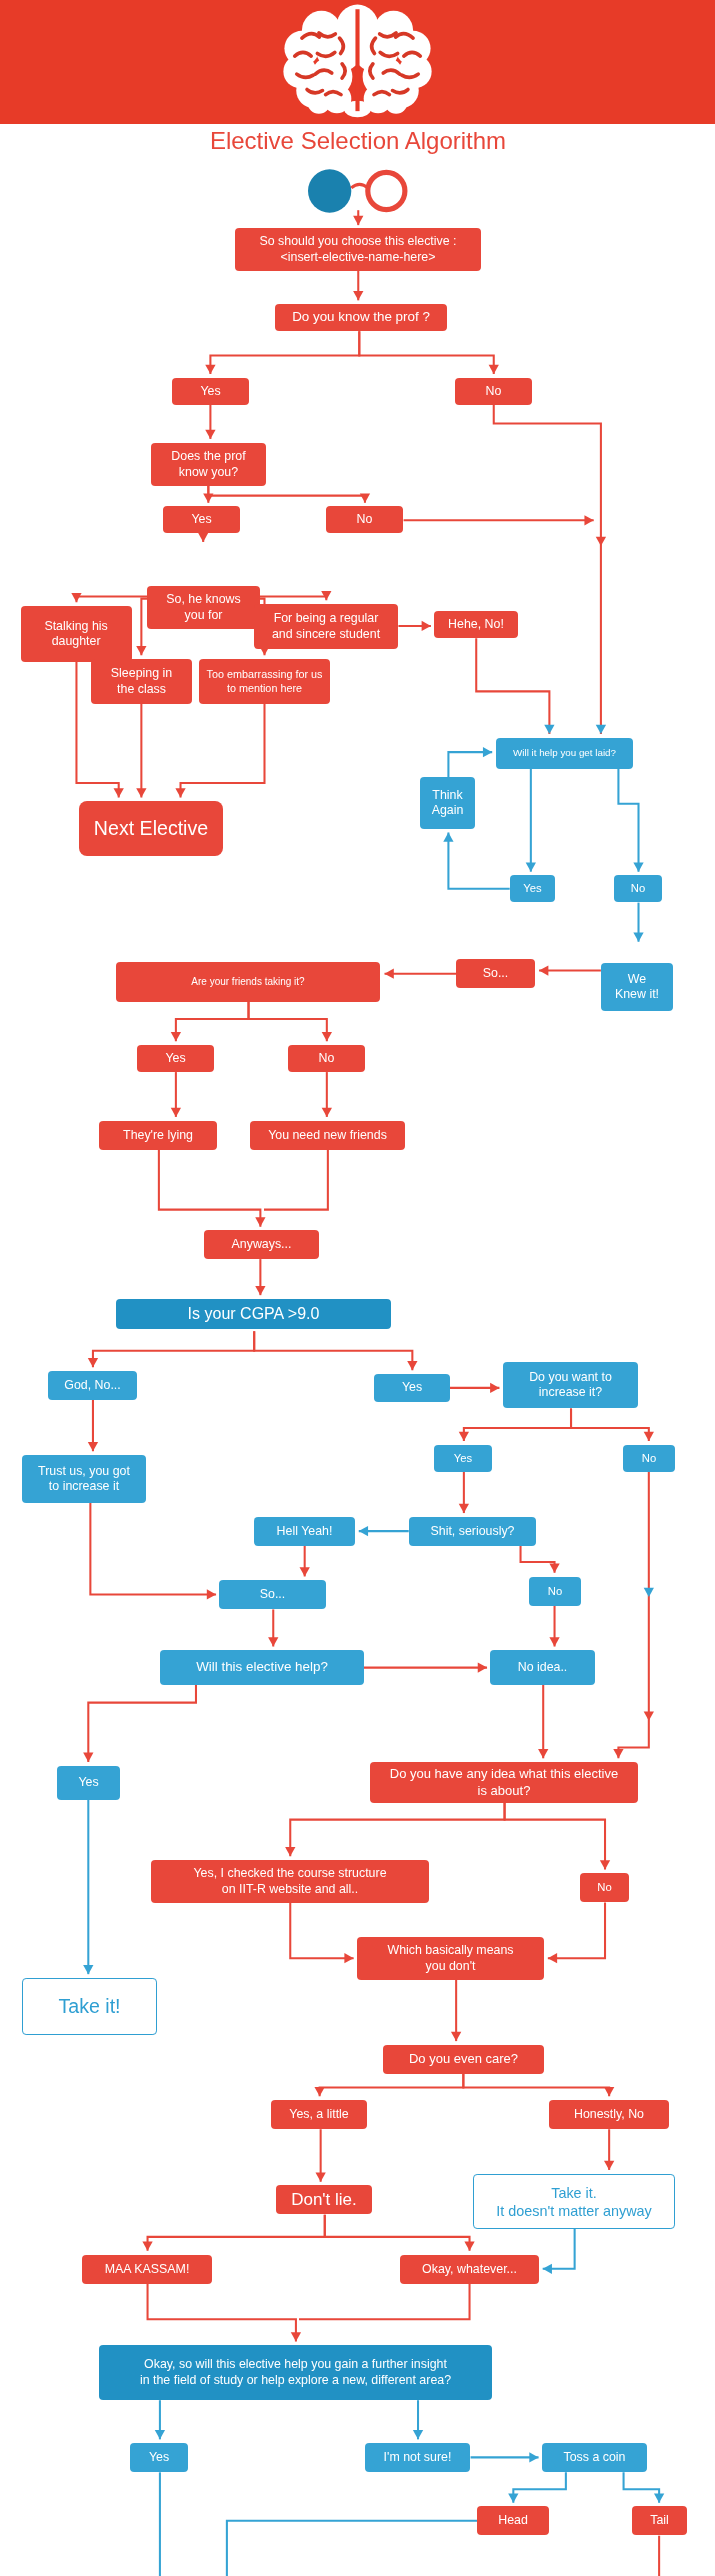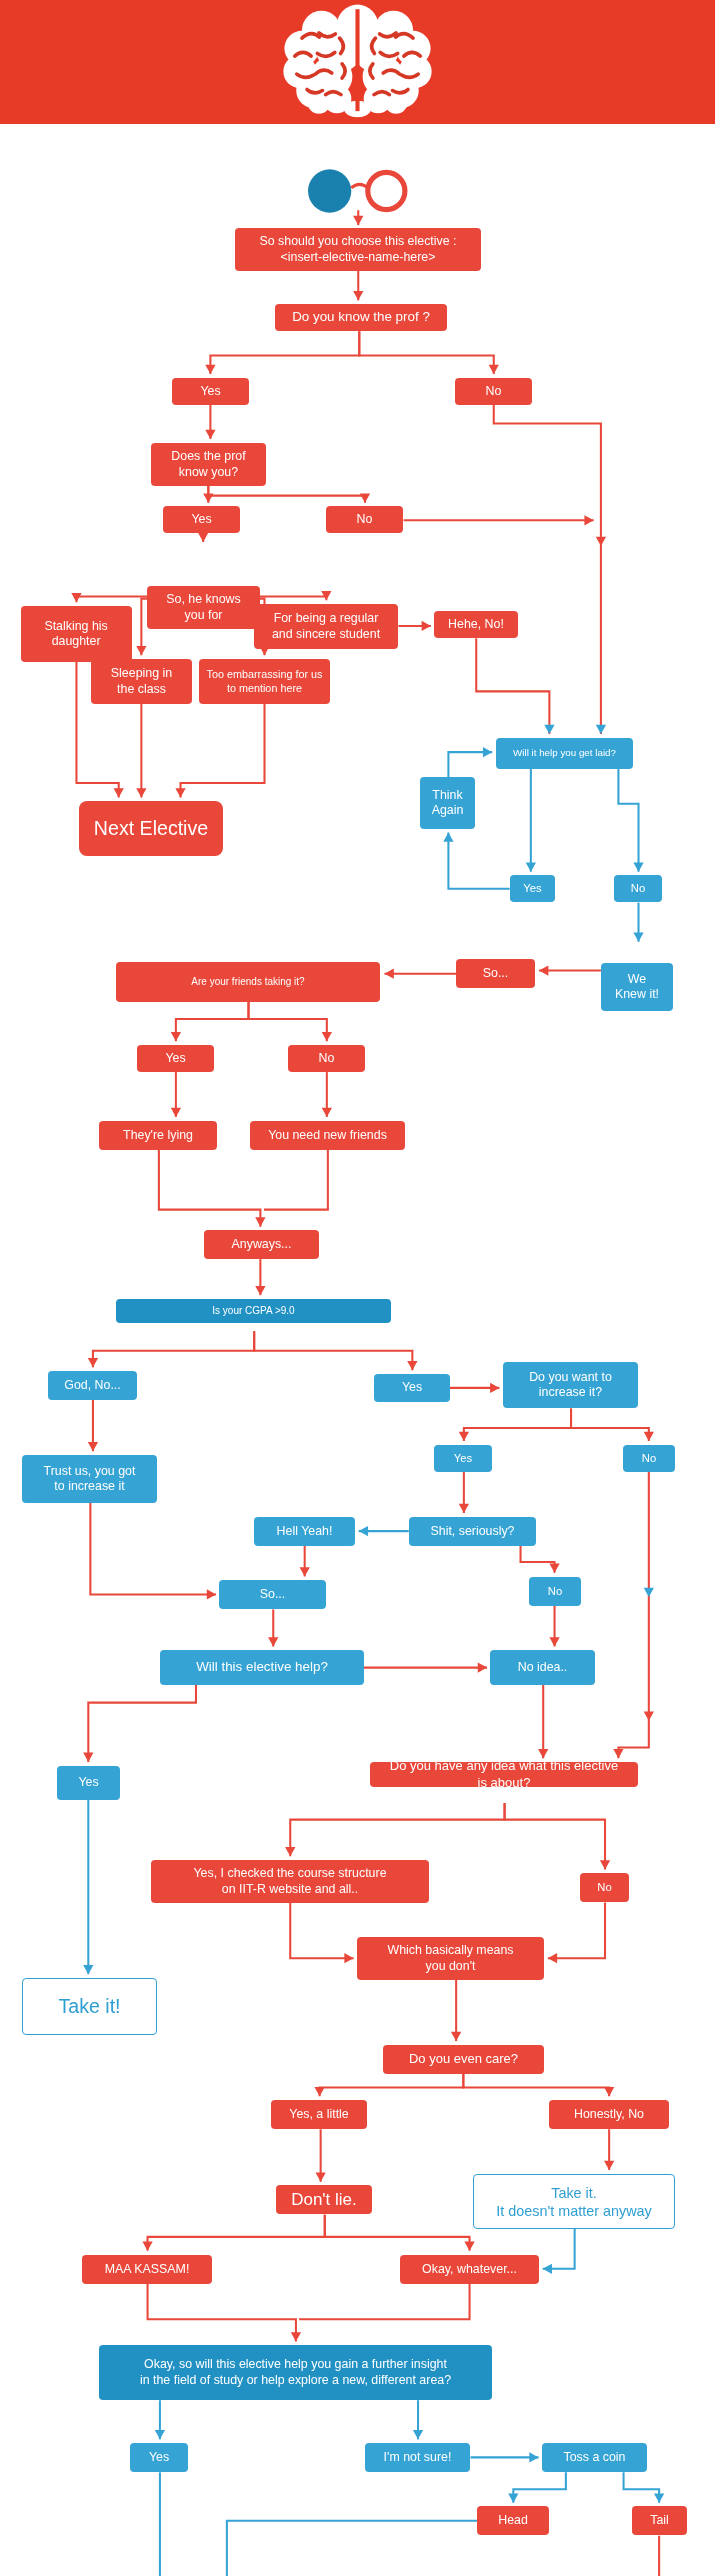--- a/index.html
+++ b/index.html
@@ -64,20 +64,21 @@
           <path d="M248,100 q-18,12 -34,-2"></path>
         <path d="M252,140 q-16,-14 -32,-2"></path>
           <path d="M232,180 q-14,-12 -30,0"></path>
           <path d="M205,70 q-14,16 -2,30"></path>
         <path d="M200,120 q-12,14 0,28"></path>
       </g>
       <path d="M170,14 L170,212" stroke="#e73b28" stroke-width="8"></path>
     </svg>
   </div>
 
+  <div class="title">Elective Selection Algorithm</div>
 
   <svg width="134" height="54" viewBox="0 0 260 104" style="position:absolute;left:291px;top:164px">
     <circle cx="75" cy="52" r="42" fill="#1a81ae"></circle>
     <circle cx="185" cy="52" r="36" fill="none" stroke="#e8473a" stroke-width="10"></circle>
     <path d="M117,46 Q133,32 149,46" stroke="#e8473a" stroke-width="6" fill="none"></path>
   </svg>
 
   <svg id="edges-svg" width="716" height="2716" viewBox="0 0 1389 5272">
       <polyline points="695,408 695,437" fill="none" stroke="#e8473a" stroke-width="4"></polyline>
       <polygon points="695,437 685,419 705,419" fill="#e8473a"></polygon>
@@ -257,37 +258,37 @@
       <div class="node blue" style="left: 614px; top: 875px; width: 48px; height: 27px; font-size: 11.3px;">No</div>
       <div class="node blue" style="left: 601px; top: 945px; width: 72px; height: 48px; font-size: 12.4px; margin-top: 18px;">We
 Knew it!</div>
       <div class="node red" style="left: 456px; top: 959px; width: 79px; height: 29px; font-size: 12.4px;">So...</div>
       <div class="node red" style="left: 116px; top: 962px; width: 264px; height: 40px; font-size: 10px;">Are your friends taking it?</div>
       <div class="node red" style="left: 137px; top: 1045px; width: 77px; height: 27px; font-size: 12.4px;">Yes</div>
       <div class="node red" style="left: 288px; top: 1045px; width: 77px; height: 27px; font-size: 12.4px;">No</div>
       <div class="node red" style="left: 99px; top: 1121px; width: 118px; height: 29px; font-size: 12.4px;">They're lying</div>
       <div class="node red" style="left: 250px; top: 1121px; width: 155px; height: 29px; font-size: 12.4px;">You need new friends</div>
       <div class="node red" style="left: 204px; top: 1230px; width: 115px; height: 29px; font-size: 12.4px;">Anyways...</div>
-      <div class="node blue-deep" style="left: 116px; top: 1299px; width: 275px; height: 24px; font-size: 10px;">Is your CGPA &gt;9.0</div>
+      <div class="node blue-deep" style="left: 116px; top: 1299px; width: 275px; height: 30px; font-size: 16px;">Is your CGPA &gt;9.0</div>
       <div class="node blue" style="left: 48px; top: 1371px; width: 89px; height: 29px; font-size: 12.4px;">God, No...</div>
       <div class="node blue" style="left: 374px; top: 1374px; width: 76px; height: 28px; font-size: 12.4px;">Yes</div>
       <div class="node blue" style="left: 503px; top: 1362px; width: 135px; height: 46px; font-size: 12.4px;">Do you want to
 increase it?</div>
-      <div class="node blue" style="left: 22px; top: 1455px; width: 135px; height: 48px; font-size: 12.4px;">Trust us, you got
+      <div class="node blue" style="left: 22px; top: 1455px; width: 124px; height: 48px; font-size: 12.4px;">Trust us, you got
 to increase it</div>
       <div class="node blue" style="left: 434px; top: 1445px; width: 58px; height: 27px; font-size: 11.3px;">Yes</div>
       <div class="node blue" style="left: 623px; top: 1445px; width: 52px; height: 27px; font-size: 11.3px;">No</div>
       <div class="node blue" style="left: 254px; top: 1517px; width: 101px; height: 29px; font-size: 12.4px;">Hell Yeah!</div>
       <div class="node blue" style="left: 409px; top: 1517px; width: 127px; height: 29px; font-size: 12.4px;">Shit, seriously?</div>
       <div class="node blue" style="left: 529px; top: 1577px; width: 52px; height: 29px; font-size: 11.3px;">No</div>
       <div class="node blue" style="left: 219px; top: 1580px; width: 107px; height: 29px; font-size: 12.4px;">So...</div>
       <div class="node blue" style="left: 160px; top: 1650px; width: 204px; height: 35px; font-size: 13.4px;">Will this elective help?</div>
       <div class="node blue" style="left: 490px; top: 1650px; width: 105px; height: 35px; font-size: 12.4px;">No idea..</div>
       <div class="node blue" style="left: 57px; top: 1766px; width: 63px; height: 34px; font-size: 12.4px;">Yes</div>
-      <div class="node red" style="left: 370px; top: 1762px; width: 268px; height: 25px; font-size: 13px;">Do you have any idea what this elective
+      <div class="node red" style="left: 370px; top: 1762px; width: 268px; height: 41px; font-size: 13px;">Do you have any idea what this elective
 is about?</div>
       <div class="node red" style="left: 151px; top: 1860px; width: 278px; height: 43px; font-size: 12.4px;">Yes, I checked the course structure
 on IIT-R website and all..</div>
       <div class="node red" style="left: 580px; top: 1873px; width: 49px; height: 29px; font-size: 11.3px;">No</div>
       <div class="node red" style="left: 357px; top: 1937px; width: 187px; height: 43px; font-size: 12.4px;">Which basically means
 you don't</div>
       <div class="node outline" style="left: 22px; top: 1978px; width: 135px; height: 57px; font-size: 19.6px;">Take it!</div>
       <div class="node red" style="left: 383px; top: 2045px; width: 161px; height: 29px; font-size: 13px;">Do you even care?</div>
       <div class="node red" style="left: 271px; top: 2100px; width: 96px; height: 29px; font-size: 12.4px;">Yes, a little</div>
       <div class="node red" style="left: 549px; top: 2100px; width: 120px; height: 29px; font-size: 12.4px;">Honestly, No</div>

